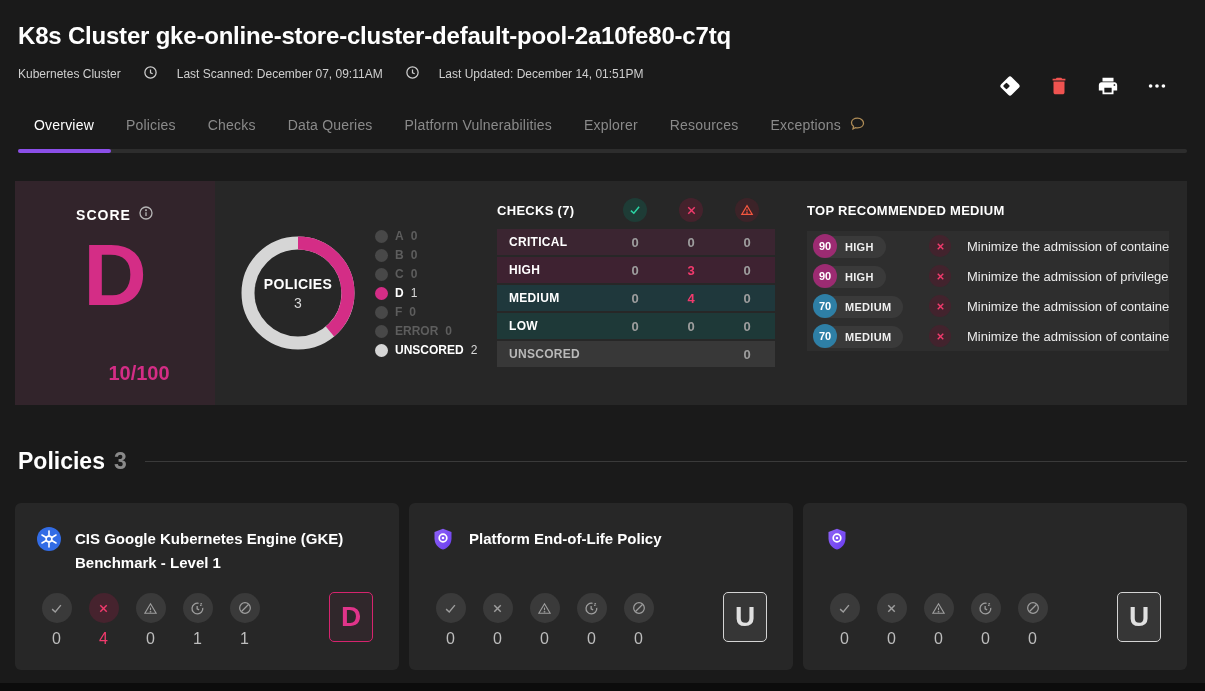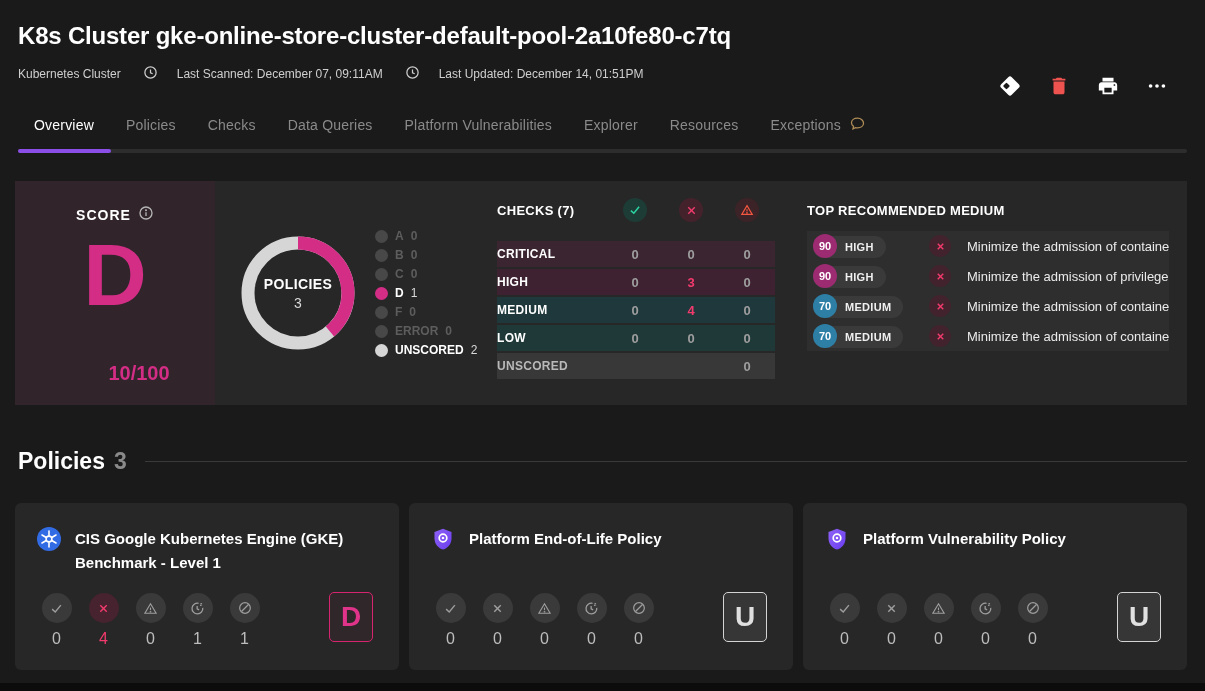--- a/index.html
+++ b/index.html
@@ -42,29 +42,29 @@
   .donut-center .dc-value { font-size:14px; color:#d9d9d9; margin-top:3px; }
   .legend { margin-left:18px; display:flex; flex-direction:column; gap:5px; }
   .legend-item { display:flex; align-items:center; gap:7px; font-size:12px; }
   .legend-dot { width:13px; height:13px; border-radius:50%; flex:none; }
   .legend-item .l-label { font-weight:bold; color:#fff; }
   .legend-item .l-count { color:#d9d9d9; }
   .legend-item.dim .l-label, .legend-item.dim .l-count { color:#5d5d5d; font-weight:bold; }
   .legend-item.dim .legend-dot { background:#484848; }
 
   .checks-panel { width:278px; flex:none; padding-top:14px; }
-  .checks-header { display:flex; align-items:center; height:30px; margin-bottom:16px; }
+  .checks-header { display:flex; align-items:center; height:30px; margin-bottom:4px; }
   .checks-title { flex:1; font-size:13px; font-weight:bold; letter-spacing:.3px; }
   .checks-colhead { width:56px; display:flex; justify-content:center; }
   .status-circle { width:24px; height:24px; border-radius:50%; display:flex; align-items:center; justify-content:center; }
   .sc-pass { background:#1e3c36; }
   .sc-fail { background:#44222c; }
   .sc-err  { background:#3c2328; }
   .check-row { display:flex; align-items:center; height:26px; margin-bottom:2px; font-size:13px; }
-  .check-row .cr-label { flex:1; font-size:12px; font-weight:bold; letter-spacing:.3px; }
+  .check-row .cr-label { flex:1; padding-left:12px; font-size:12px; font-weight:bold; letter-spacing:.3px; }
   .check-row .cr-val { width:56px; text-align:center; color:#9e9e9e; font-weight:bold; }
   .check-row .cr-val.hot { color:#f23a6d; }
   .row-critical { background:#3b2531; }
   .row-high { background:#3e2231; }
   .row-medium { background:#1f383c; }
   .row-low { background:#1e3938; }
   .row-unscored { background:#383838; }
   .row-unscored .cr-label { color:#b9b9b9; }
 
   .actions-panel { flex:1; padding:14px 18px 0 32px; overflow:hidden; }
@@ -533,21 +533,20 @@
               <linearGradient id="pg2" x1="0" y1="0" x2="1" y2="1">
                 <stop offset="0" stop-color="#8e62f5"></stop>
                 <stop offset="1" stop-color="#6a3df0"></stop>
               </linearGradient>
             </defs>
             <path d="M12 1.8 L20.5 5 V11.2 C20.5 16.8 17 21 12 22.6 C7 21 3.5 16.8 3.5 11.2 V5 Z" fill="url(#pg2)"></path>
             <circle cx="12" cy="11" r="3.8" fill="none" stroke="#fff" stroke-width="1.7"></circle>
             <circle cx="12" cy="11" r="1.3" fill="#fff"></circle>
           </svg>
       </span>
-      <span class="card-title">Platform Vulnerability Policy</span>
     </div>
     <div class="card-stats">
       <div class="stat">
         <span class="stat-icon">
             <svg width="15" height="15" viewBox="0 0 24 24" fill="none" stroke="currentColor" stroke-width="2.2">
               <polyline points="5,13 10,17.5 19,6.5"></polyline>
             </svg>
           </span>
         <span class="stat-value">0</span>
       </div>

